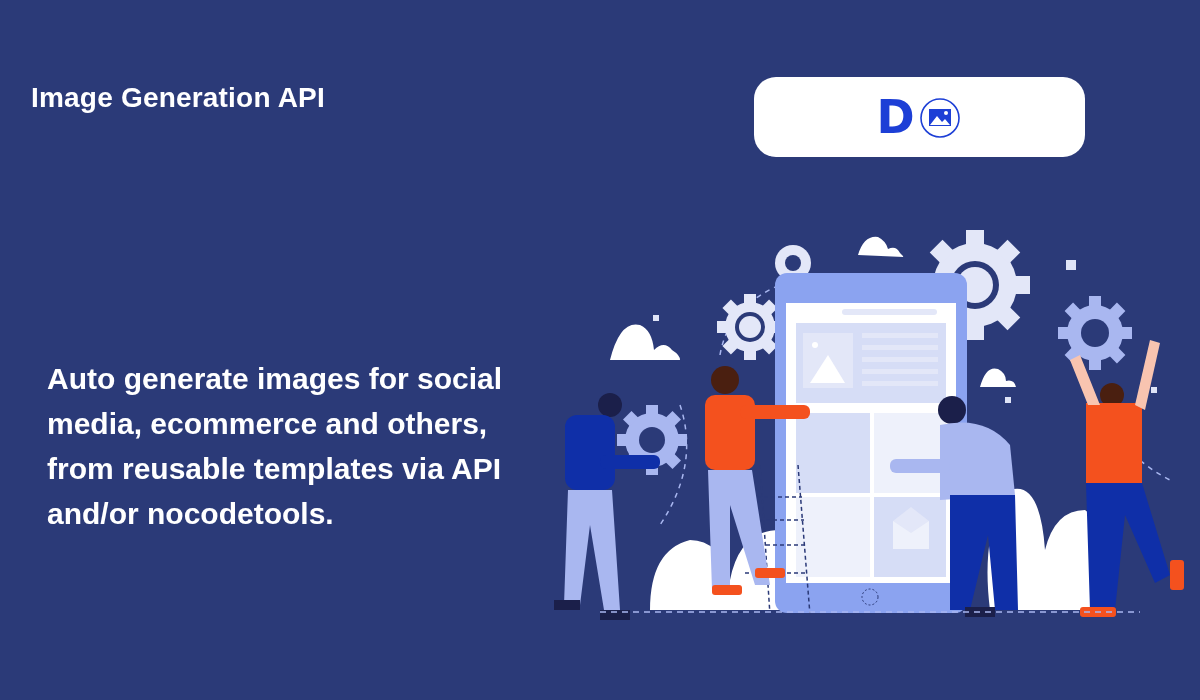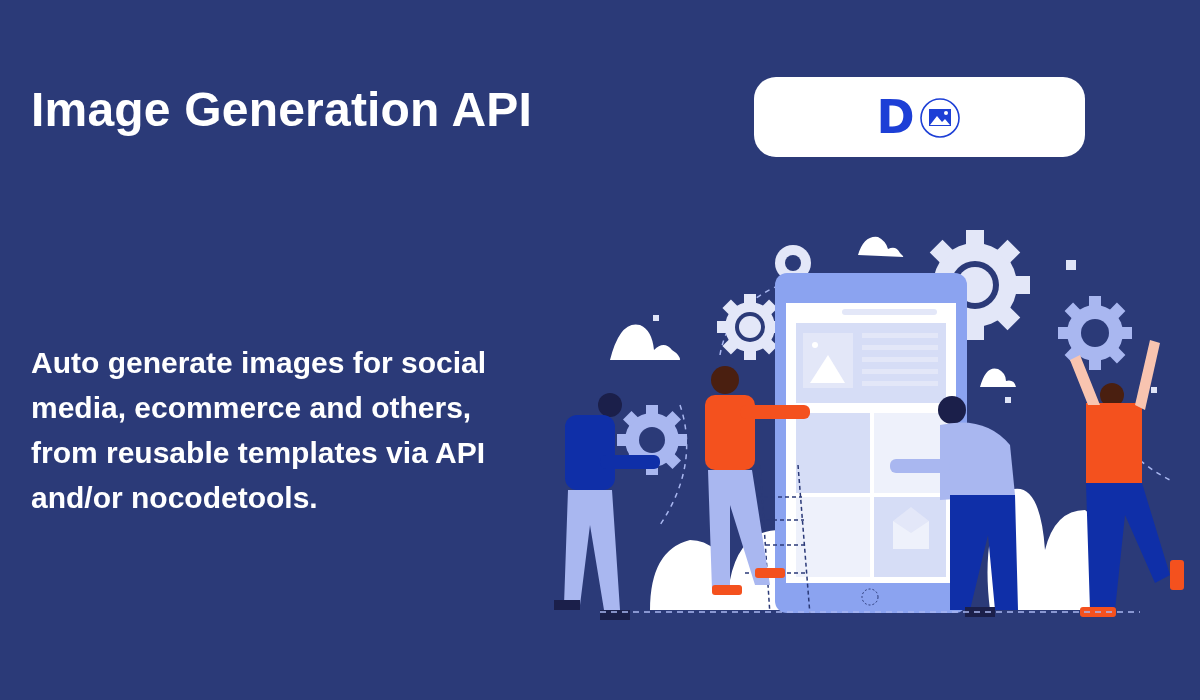--- a/index.html
+++ b/index.html
@@ -4,39 +4,39 @@
 <style>
   html, body { margin: 0; padding: 0; }
   body {
     width: 1200px; height: 700px; overflow: hidden;
     background: #2b3a78;
     font-family: "Liberation Sans", "DejaVu Sans", sans-serif;
     position: relative;
   }
   .title {
     position: absolute; left: 31px; top: 82px;
-    color: #ffffff; font-size: 48px; font-weight: 700;
+    color: #ffffff; font-size: 28px; font-weight: 700;
     letter-spacing: 0.2px; margin: 0;
   }
   .logo {
     position: absolute; left: 754px; top: 77px;
     width: 331px; height: 80px; background: #ffffff;
     border-radius: 22px;
     display: flex; align-items: center; justify-content: center;
   }
   .logo-text {
     color: #1d3fd6; font-size: 46px; font-weight: 700;
     letter-spacing: 2px; display: flex; align-items: center;
     font-family: "DejaVu Sans", sans-serif;
   }
   .logo-o { display: inline-block; width: 42px; height: 42px; margin: 0 2px; }
   .desc {
     position: absolute; left: 31px; top: 340px; width: 500px;
     color: #ffffff; font-size: 30px; font-weight: 700;
-    line-height: 45px; margin: 0;
+    line-height: 45px; margin: 16px;
   }
   .illus { position: absolute; left: 540px; top: 215px; width: 660px; height: 420px; }
 </style>
 </head>
 <body>
 
 <h1 class="title">Image Generation API</h1>
 
 <div class="logo">
   <div class="logo-text">

